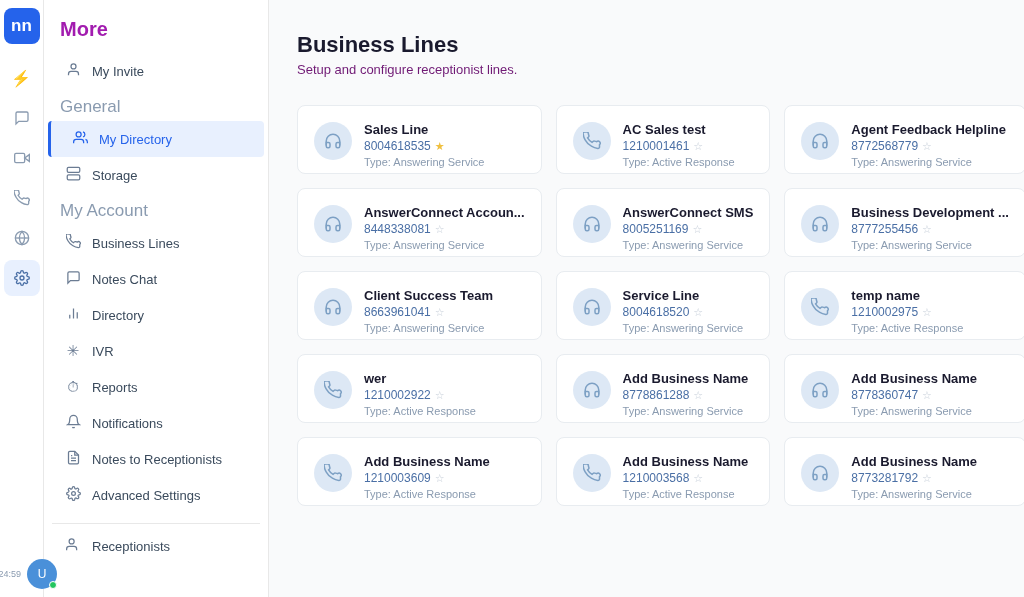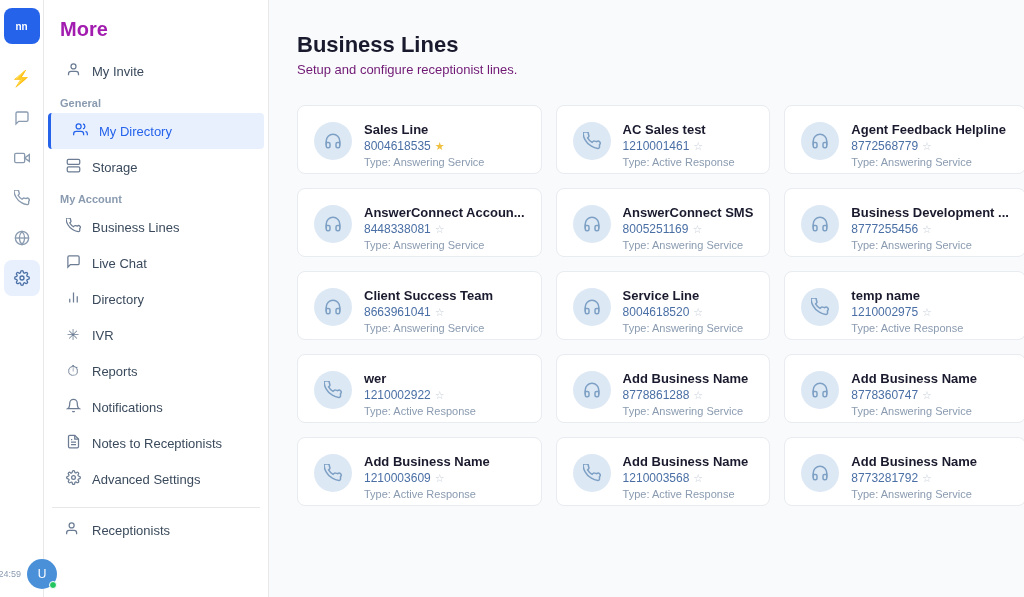--- a/index.html
+++ b/index.html
@@ -22,21 +22,21 @@
       height: 36px;
       border-radius: 8px;
       display: flex;
       align-items: center;
       justify-content: center;
       cursor: pointer;
       color: #8a9bb0;
       font-size: 16px;
     }
     .rail-icon.active { background: #e8f0fe; color: #4a6fa5; }
-    .rail-icon.app-logo { background: #2563eb; color: #fff; border-radius: 8px; font-size: 10px; font-weight: bold; }
+    .rail-icon.app-logo { background: #2563eb; color: #fff; border-radius: 8px; font-size: 17px; font-weight: bold; }
     .rail-bottom { margin-top: auto; margin-bottom: 8px; display: flex; flex-direction: row; align-items: center; gap: 6px; }
     .avatar-small {
       width: 30px; height: 30px; border-radius: 50%; background: #4a90d9;
       display: flex; align-items: center; justify-content: center; color: #fff; font-size: 12px;
       position: relative;
     }
     .avatar-dot { width: 8px; height: 8px; background: #22c55e; border-radius: 50%; position: absolute; bottom: 0; right: 0; border: 1px solid #fff; }
 
     
     .sidebar {
@@ -48,23 +48,23 @@
       padding-bottom: 16px;
     }
     .sidebar-header {
       padding: 18px 16px 12px;
       font-size: 20px;
       font-weight: 600;
       color: #a21caf;
     }
     .sidebar-section-label {
       padding: 8px 16px 4px;
-      font-size: 11px;
+      font-size: 17px;
       color: #8a9bb0;
-      font-weight: 700;
+      font-weight: 400;
       text-transform: none;
     }
     .sidebar-item {
       display: flex;
       align-items: center;
       padding: 9px 16px;
       cursor: pointer;
       color: #3a4a5c;
       font-size: 13px;
       gap: 10px;
@@ -241,21 +241,21 @@
     </span>
     <span>Business Lines</span>
   </div>
 
   <div class="sidebar-item">
     <span class="sidebar-icon">
       <svg width="15" height="15" viewBox="0 0 24 24" fill="none" stroke="currentColor" stroke-width="2">
           <path d="M21 15a2 2 0 01-2 2H7l-4 4V5a2 2 0 012-2h14a2 2 0 012 2z"></path>
         </svg>
     </span>
-    <span>Live Chat</span>
+    <span>Notes Chat</span>
   </div>
 
   <div class="sidebar-item">
     <span class="sidebar-icon">
       <svg width="15" height="15" viewBox="0 0 24 24" fill="none" stroke="currentColor" stroke-width="2">
           <line x1="18" y1="20" x2="18" y2="10"></line>
           <line x1="12" y1="20" x2="12" y2="4"></line>
           <line x1="6" y1="20" x2="6" y2="14"></line>
         </svg>
     </span>

